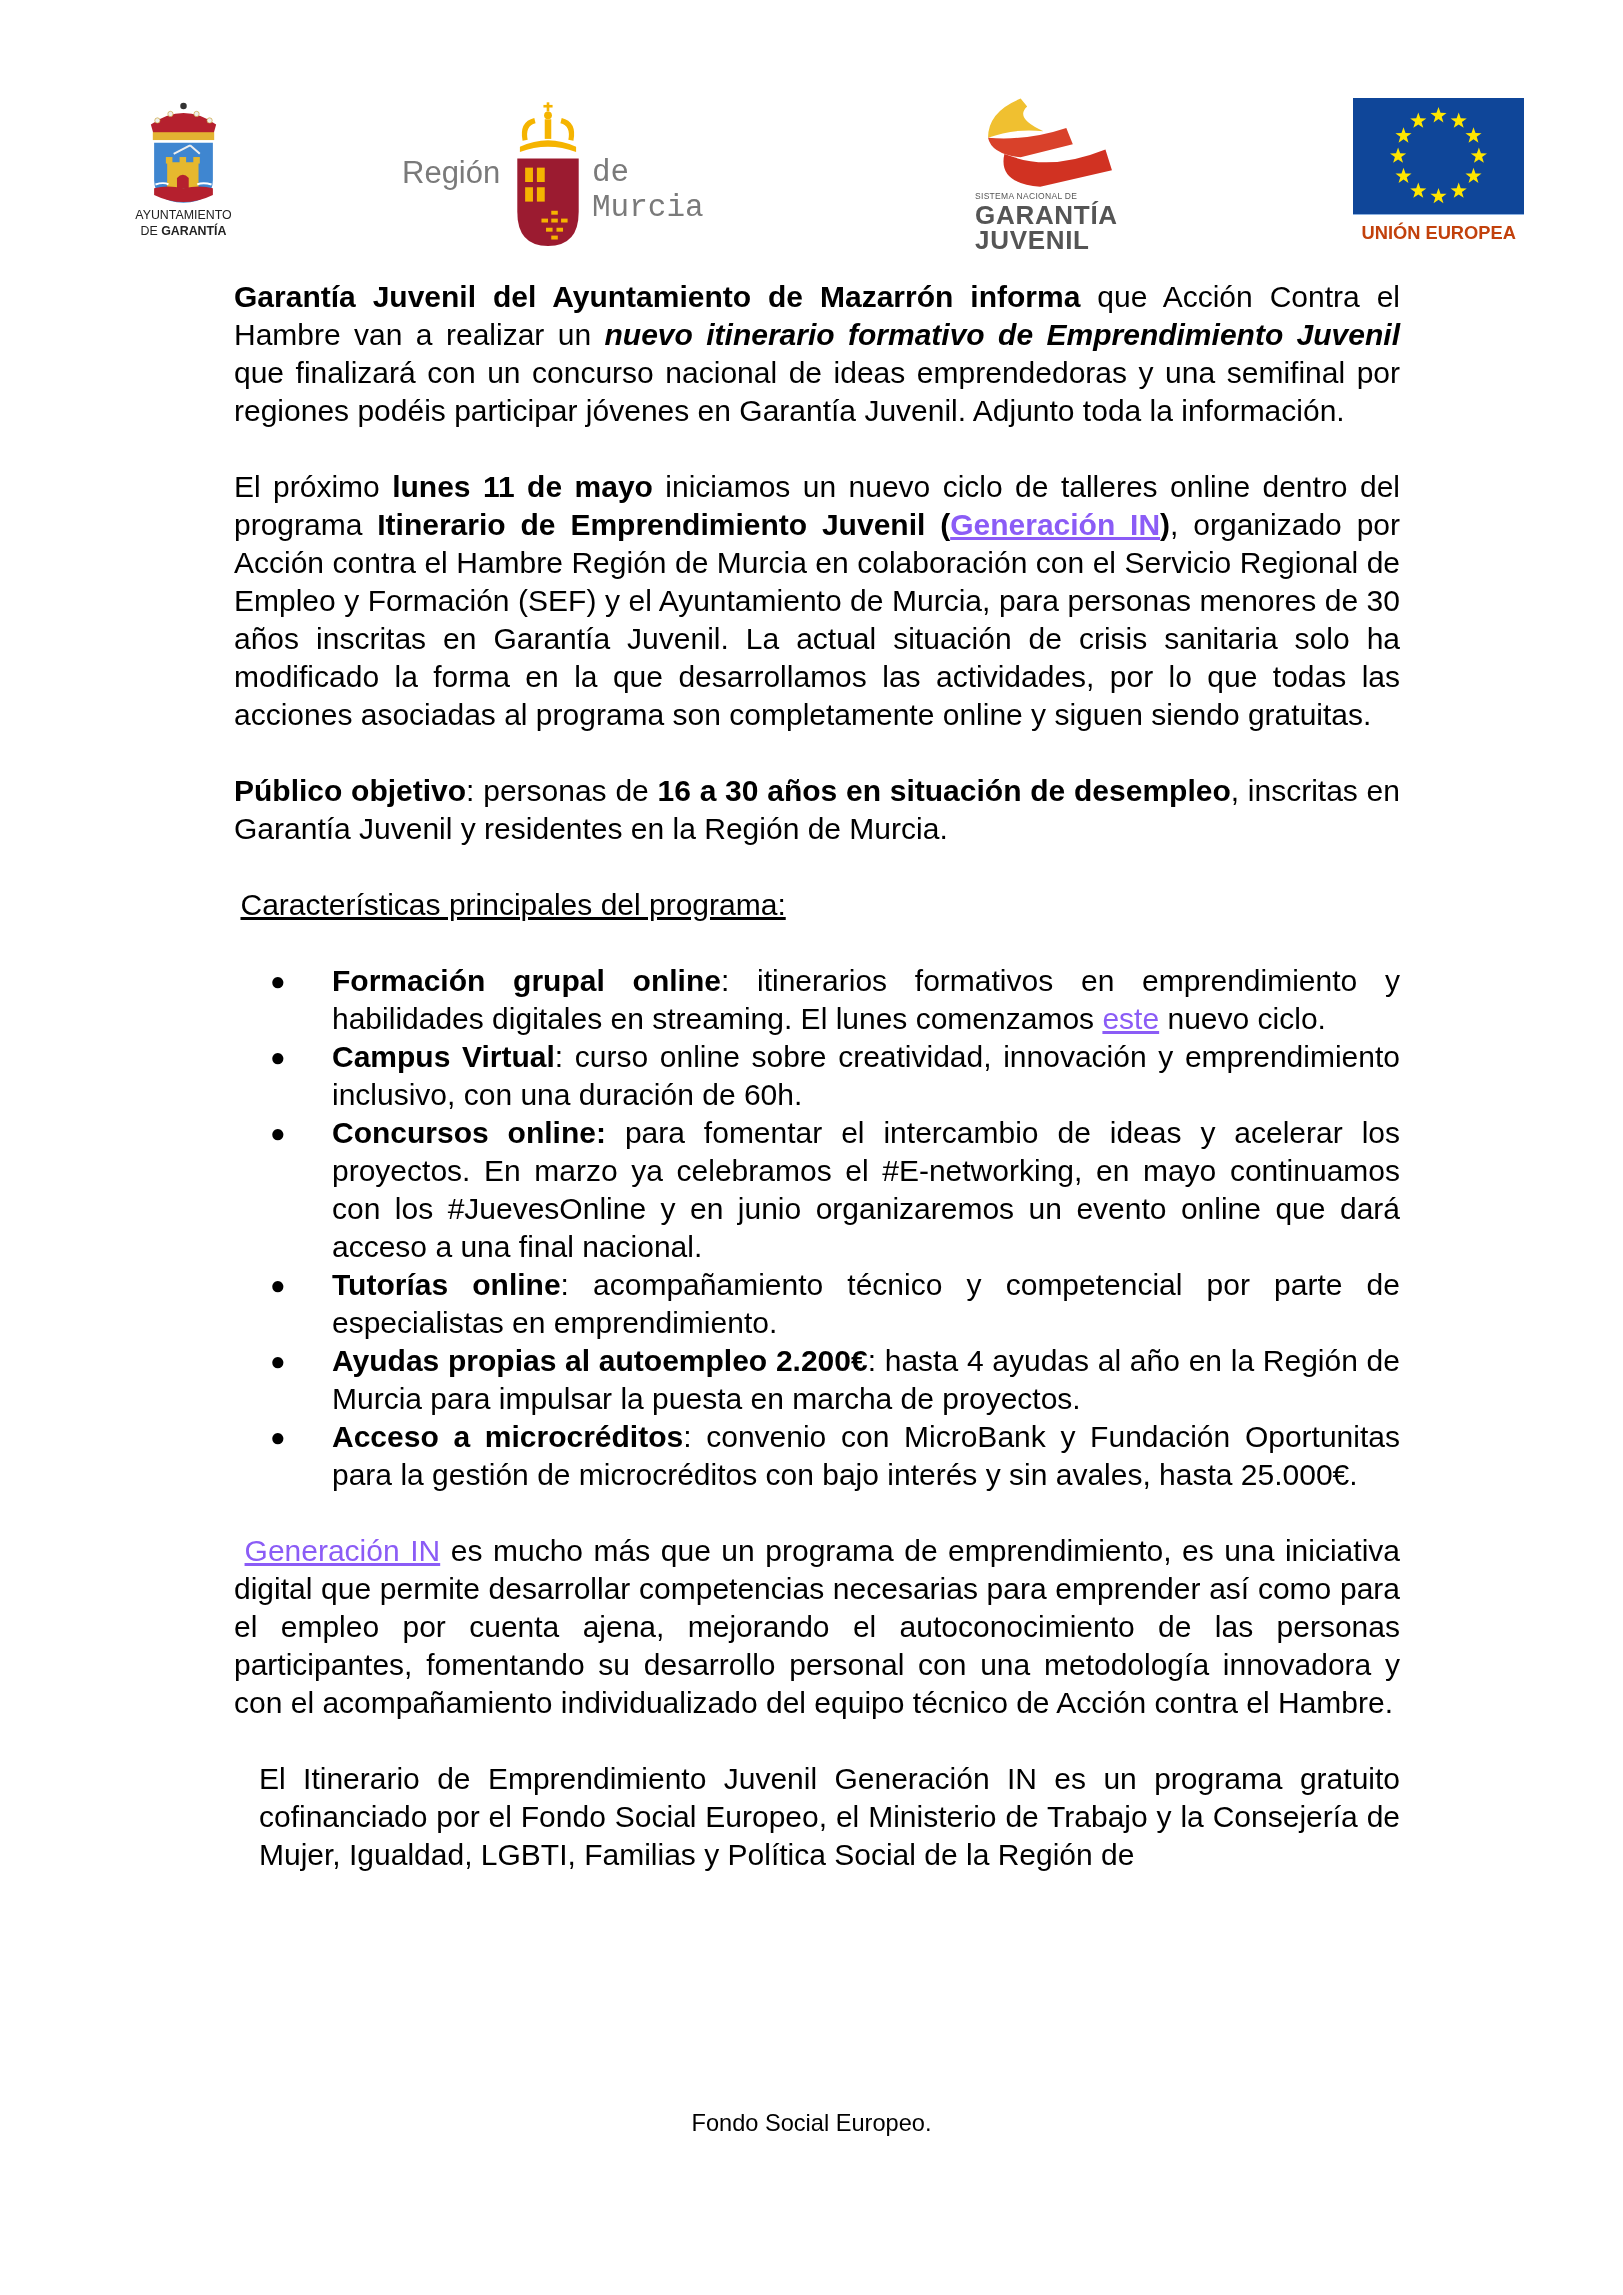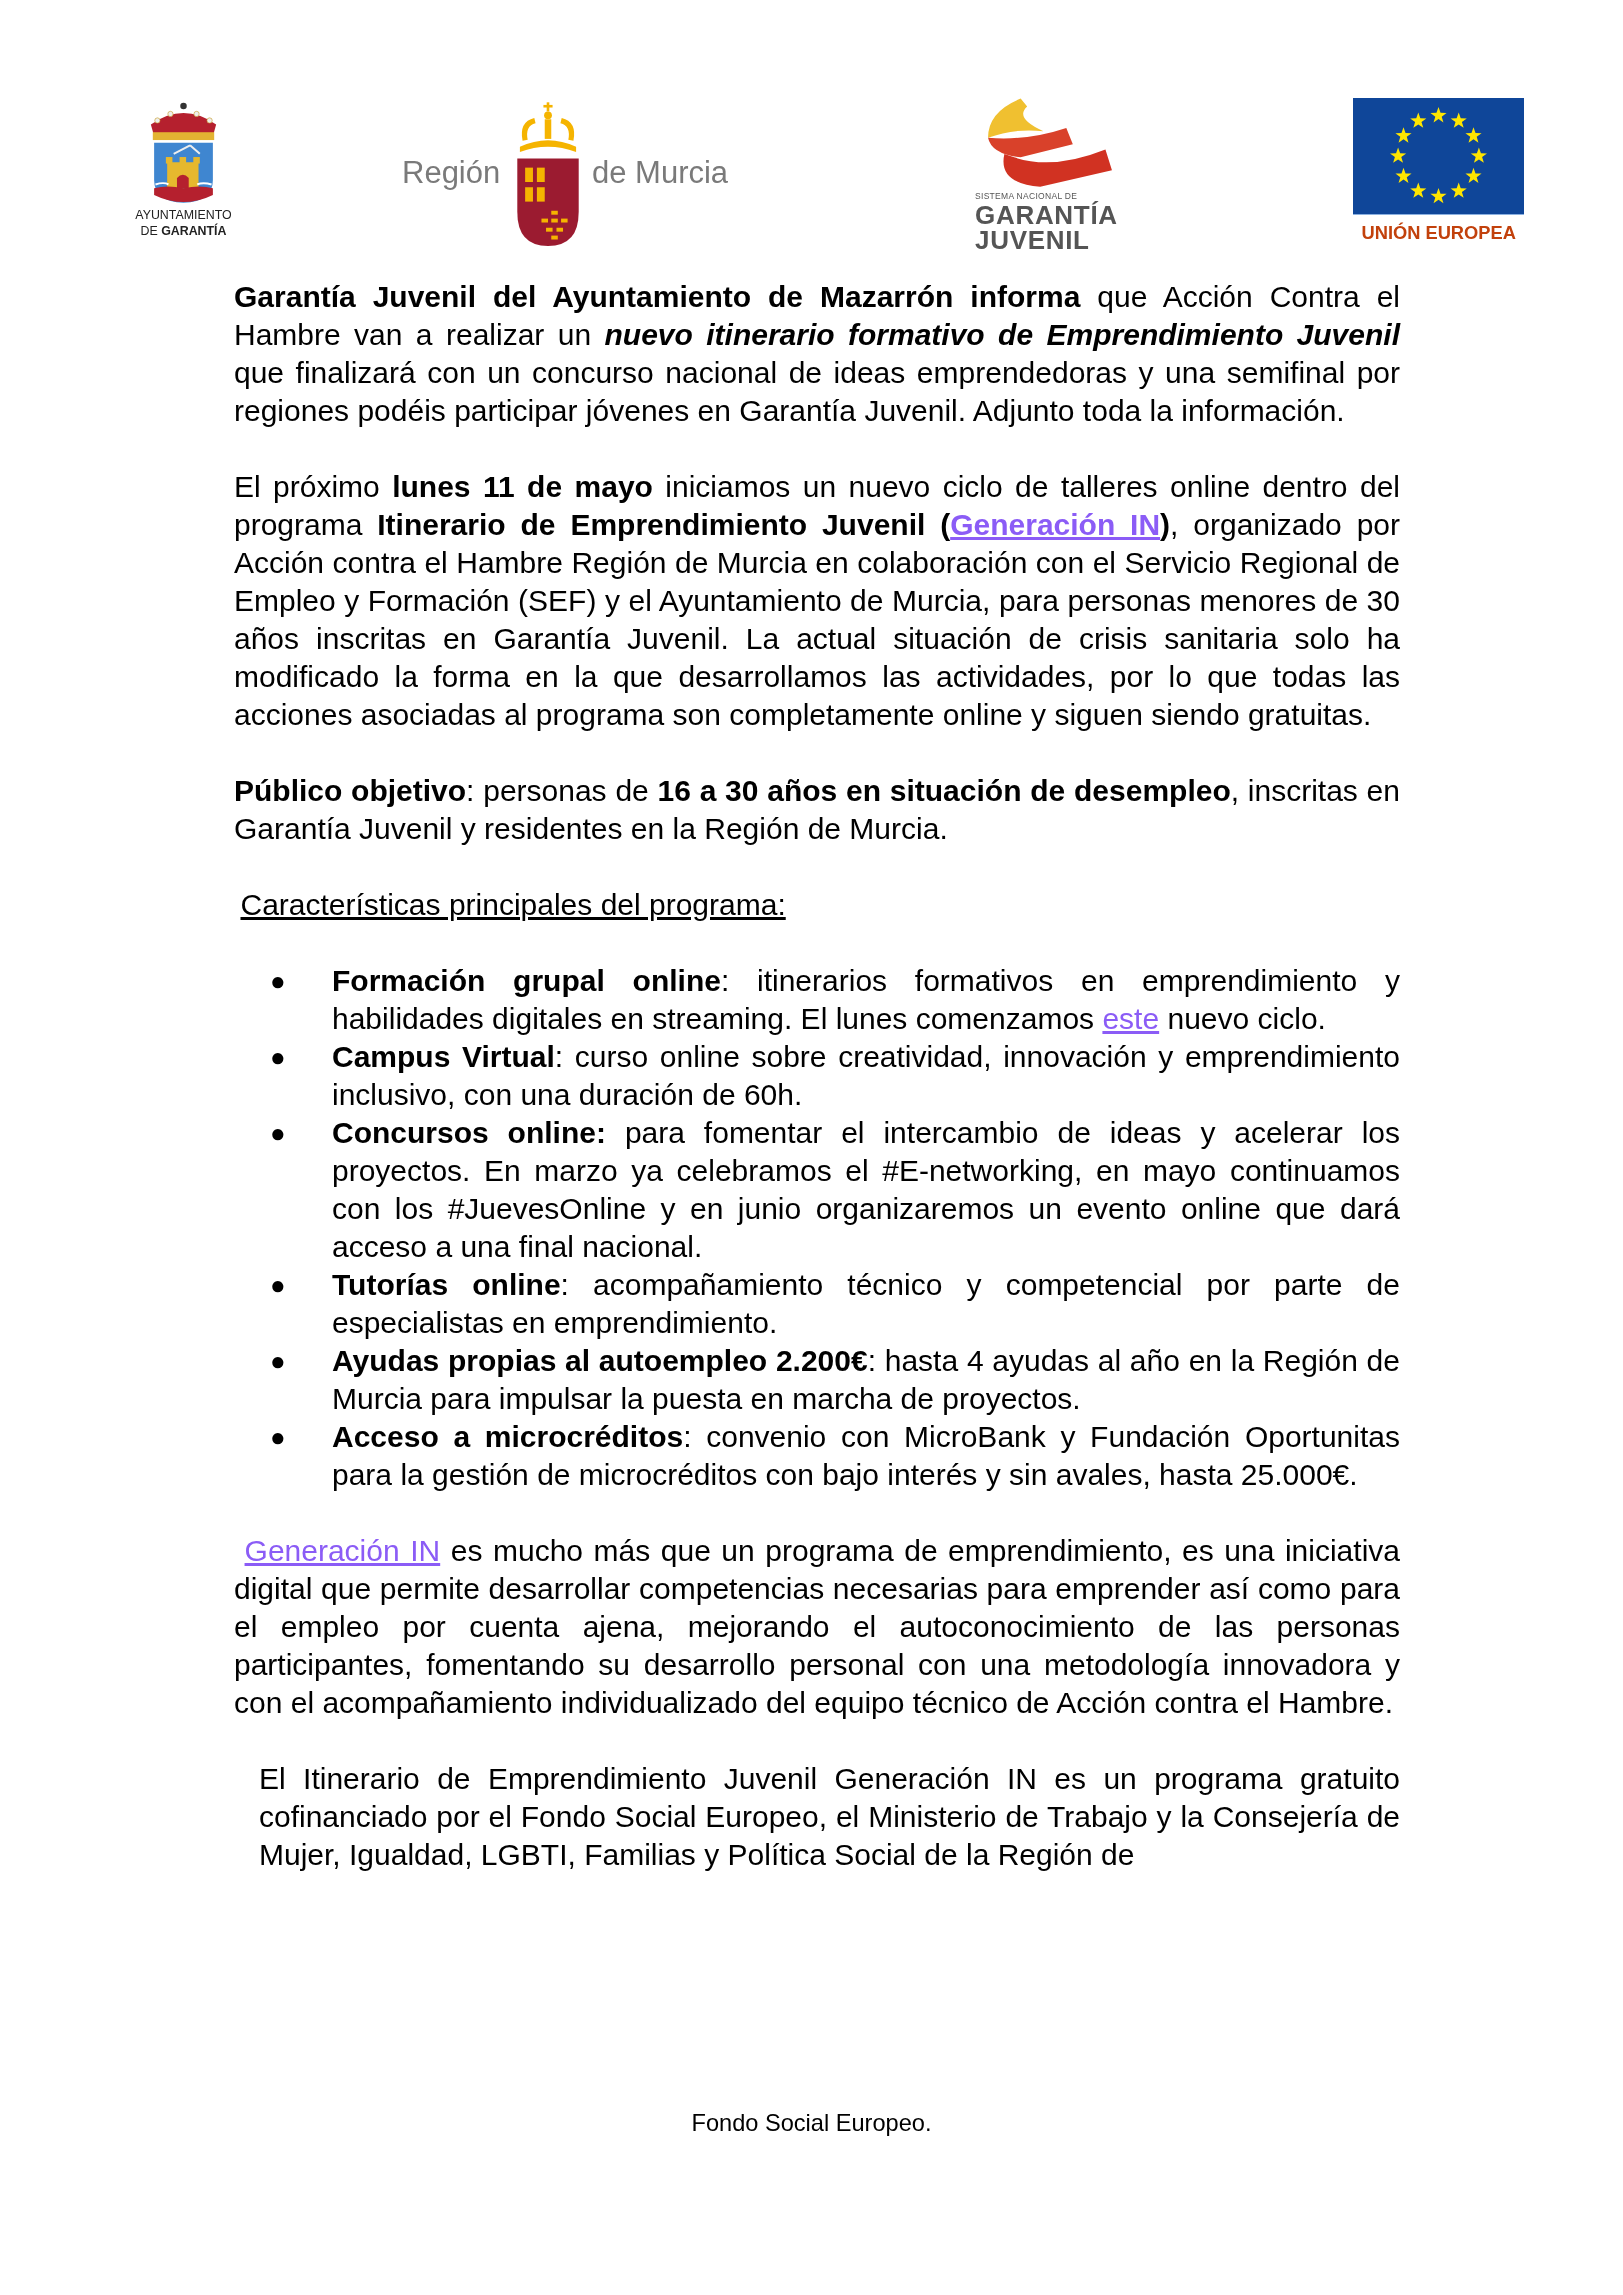--- a/index.html
+++ b/index.html
@@ -78,21 +78,21 @@
     <g fill="#f5b400">
       <rect x="60" y="168" width="10" height="6"></rect>
         <rect x="45" y="180" width="10" height="6"></rect>
       <rect x="60" y="180" width="10" height="6"></rect>
         <rect x="75" y="180" width="10" height="6"></rect>
       <rect x="52" y="194" width="10" height="6"></rect>
         <rect x="68" y="194" width="10" height="6"></rect>
       <rect x="60" y="206" width="10" height="6"></rect>
     </g>
   </svg>
-  <span class="murcia-word" style="left:190px;">de Murcia</span>
+  <span class="murcia-word" style="left:190px;font-family:Liberation Mono, monospace;">de Murcia</span>
 </div>
 
 <div class="logo" id="logo-garantia">
   <svg width="150" height="98" viewBox="0 0 230 150">
     <path d="M70 10 Q20 30 20 70 Q60 55 105 60 Q60 40 80 22 Z" fill="#f0c030"></path>
     <path d="M20 70 Q25 95 70 100 L150 80 L140 55 Q80 75 20 70 Z" fill="#d9412a"></path>
     <path d="M45 95 Q35 140 100 145 L210 120 L200 88 Q120 120 60 100 Z" fill="#d13222"></path>
   </svg>
   <div class="gj-small">SISTEMA NACIONAL DE</div>
   <div class="gj-big" style="top:110px;">GARANTÍA</div>

